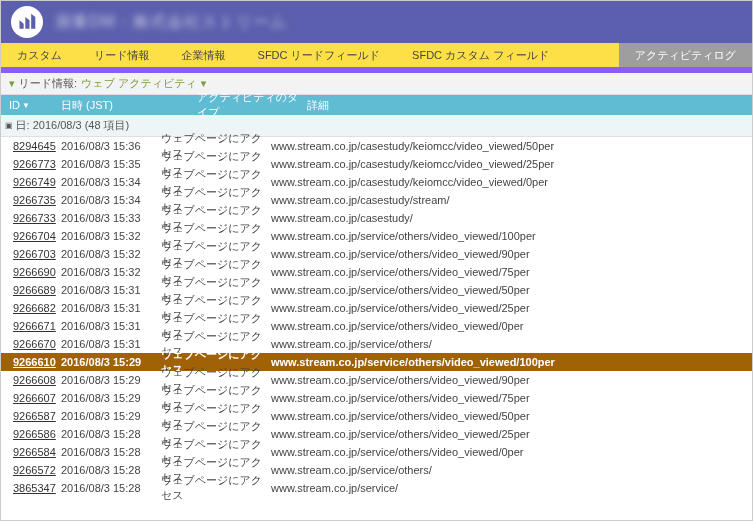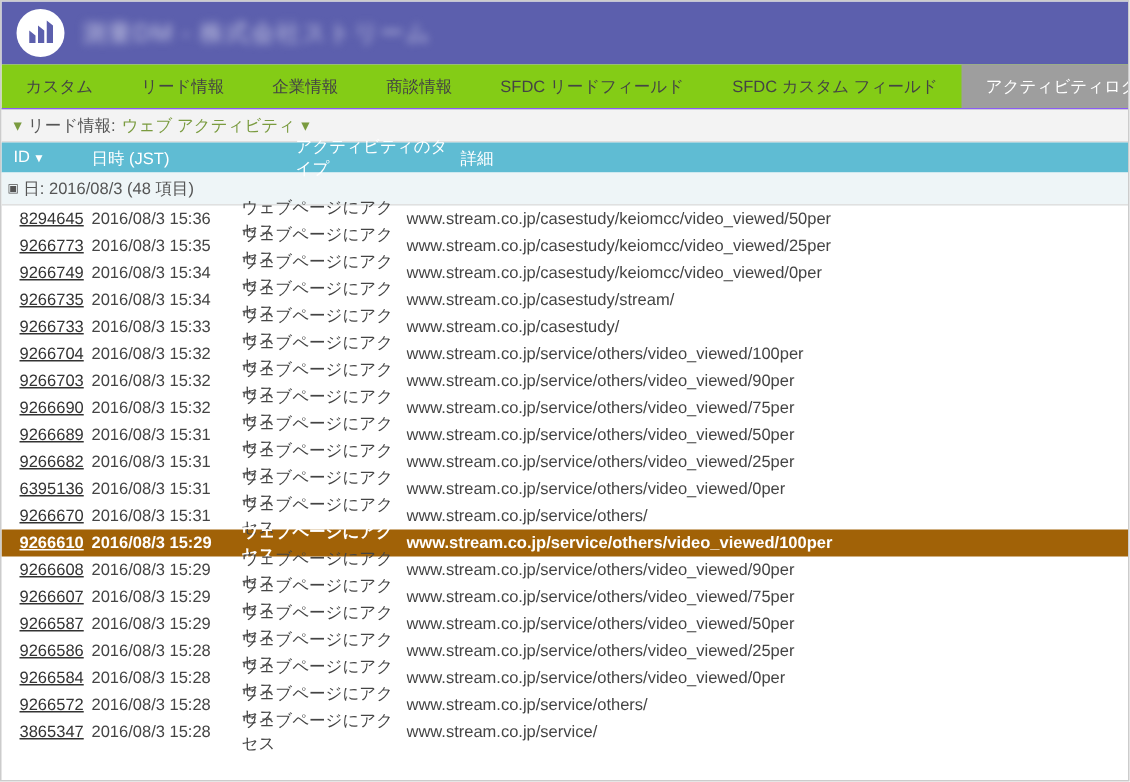--- a/index.html
+++ b/index.html
@@ -29,22 +29,22 @@
   }
   .logo svg { width: 20px; height: 20px; }
   .header-title {
     color: #c7c8e4;
     font-size: 16px;
     filter: blur(3px);
     letter-spacing: 1px;
   }
   .tabs {
     display: flex;
-    background: #84cc16;
-    border-bottom: 1px solid #8b5cf6;
+    background: #fde047;
+    border-bottom: 6px solid #8b5cf6;
     height: 30px;
   }
   .tab {
     padding: 0 16px;
     display: flex;
     align-items: center;
     font-size: 11px;
     color: #444;
     cursor: pointer;
     white-space: nowrap;
@@ -119,21 +119,20 @@
       <path d="M3 20 L3 10 L8 14 L8 20 Z M10 20 L10 6 L15 10 L15 20 Z M17 20 L17 2 L22 6 L22 20 Z" fill="#5c5fad"></path>
     </svg>
   </div>
   <div class="header-title">測量DM - 株式会社ストリーム</div>
 </div>
 
 <div class="tabs" id="tab-bar">
     <div class="tab">カスタム</div>
     <div class="tab">リード情報</div>
     <div class="tab">企業情報</div>
-    <div class="tab">商談情報</div>
     <div class="tab">SFDC リードフィールド</div>
     <div class="tab">SFDC カスタム フィールド</div>
     <div class="tab active">アクティビティログ</div>
   </div>
 
 <div class="filter-bar">
   <span class="filter-icon">▾</span>
   <span>リード情報:</span>
   <span class="filter-value">ウェブ アクティビティ</span>
   <span class="filter-icon">▾</span>
@@ -209,21 +208,21 @@
       <div class="c-type">ウェブページにアクセス</div>
       <div class="c-detail">www.stream.co.jp/service/others/video_viewed/50per</div>
     </div>
     <div class="row">
       <div class="c-id">9266682</div>
       <div class="c-date">2016/08/3 15:31</div>
       <div class="c-type">ウェブページにアクセス</div>
       <div class="c-detail">www.stream.co.jp/service/others/video_viewed/25per</div>
     </div>
     <div class="row">
-      <div class="c-id">6395136</div>
+      <div class="c-id">9266671</div>
       <div class="c-date">2016/08/3 15:31</div>
       <div class="c-type">ウェブページにアクセス</div>
       <div class="c-detail">www.stream.co.jp/service/others/video_viewed/0per</div>
     </div>
     <div class="row">
       <div class="c-id">9266670</div>
       <div class="c-date">2016/08/3 15:31</div>
       <div class="c-type">ウェブページにアクセス</div>
       <div class="c-detail">www.stream.co.jp/service/others/</div>
     </div>

